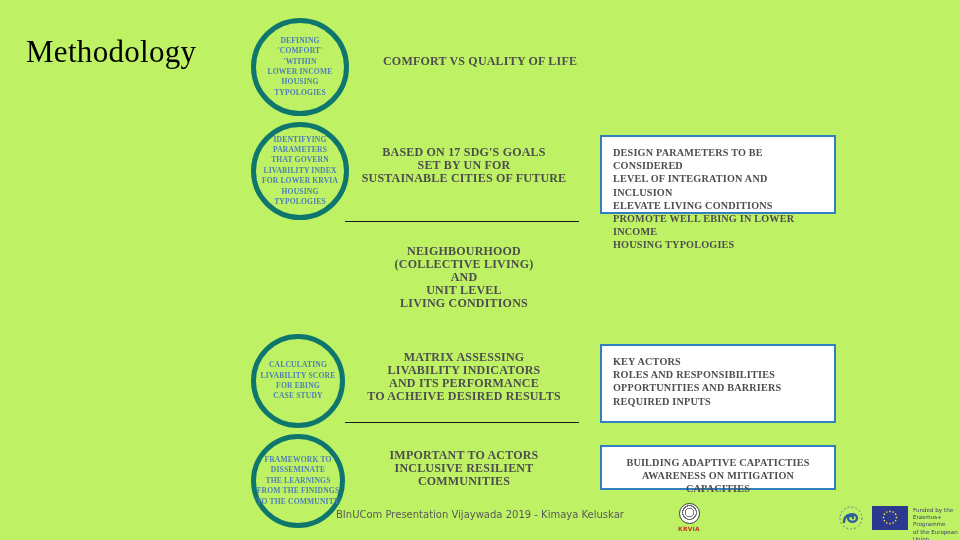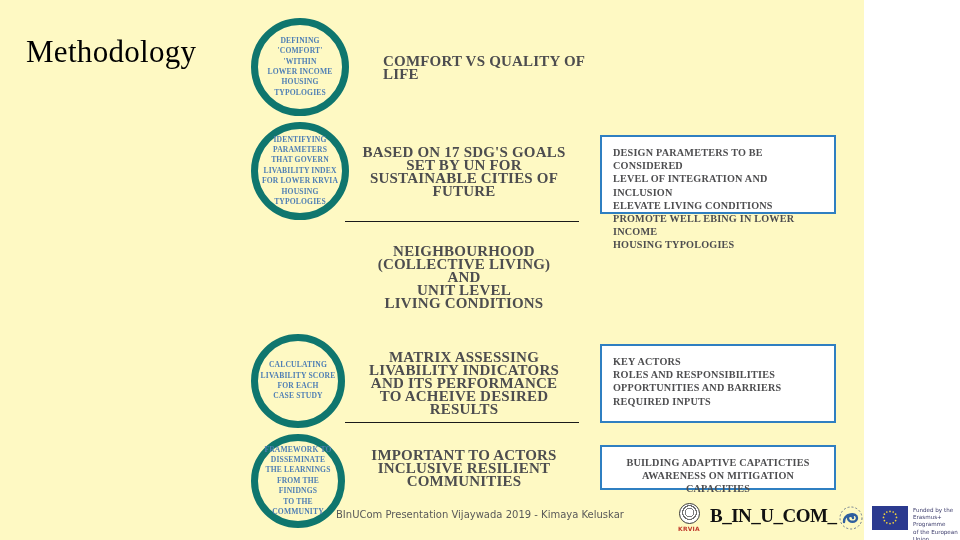--- a/index.html
+++ b/index.html
@@ -10,42 +10,42 @@
   body {
     width: 960px;
     height: 540px;
     overflow: hidden;
     font-family: "Liberation Serif", serif;
     position: relative;
   }
   .slide {
     position: absolute;
     left: 0; top: 0;
-    width: 864px;
+    width: 960px;
     height: 540px;
-    background: #fef9c3;
+    background: #bef264;
   }
 
   
   .slide-title {
     position: absolute;
     left: 26px;
     top: 34px;
     font-family: "Liberation Serif", serif;
     font-size: 31px;
     color: #000000;
     letter-spacing: 0.3px;
     white-space: nowrap;
   }
 
   
   .circle {
     position: absolute;
     border-radius: 50%;
-    border: 7px solid #0f766e;
+    border: 5px solid #0f766e;
     box-sizing: border-box;
     display: flex;
     align-items: center;
     justify-content: center;
     background: transparent;
   }
   .circle-text {
     font-family: "Liberation Serif", serif;
     font-weight: bold;
     font-size: 7.6px;
@@ -55,21 +55,21 @@
     letter-spacing: 0.15px;
     width: 112px;
     white-space: pre-line;
   }
 
   
   .mid-text {
     position: absolute;
     font-family: "Liberation Serif", serif;
     font-weight: bold;
-    font-size: 15px;
+    font-size: 12px;
     line-height: 13px;
     color: #4d4d4f;
     text-align: center;
     letter-spacing: 0.2px;
     white-space: pre-line;
   }
   .mid-text.left-align {
     text-align: left;
   }
 
@@ -228,21 +228,21 @@
 
   <div class="mid-text" style="left:350px; top:245px; width:228px;">NEIGHBOURHOOD
 (COLLECTIVE LIVING)
 AND
 UNIT LEVEL
 LIVING CONDITIONS</div>
 
   <div class="circle" style="left:251px; top:334px; width:94px; height:94px;">
     <div class="circle-text">CALCULATING
 LIVABILITY SCORE
-FOR EACH
+FOR EBING
 CASE STUDY</div>
   </div>
   <div class="mid-text" style="left:350px; top:351px; width:228px;">MATRIX  ASSESSING
 LIVABILITY INDICATORS
 AND ITS PERFORMANCE
 TO ACHEIVE DESIRED RESULTS</div>
   <div class="divider" style="left:345px; top:422px; width:234px;"></div>
   <div class="box" style="left:600px; top:344px; width:236px; height:79px;">
     <div class="box-text">KEY ACTORS
 ROLES AND RESPONSIBILITIES
@@ -267,21 +267,20 @@
 
   <div class="footer-caption">BInUCom Presentation Vijaywada 2019 - Kimaya Keluskar</div>
 
   <div class="footer-logos">
 
     <div class="krvia-logo">
       <div class="krvia-seal"></div>
       <div class="krvia-word">KRVIA</div>
     </div>
 
-    <div class="binucom-word">B_IN_U_COM_</div>
 
     <div class="swirl-logo">
       <svg width="24" height="24" viewBox="0 0 24 24">
         <circle cx="12" cy="12" r="11" fill="none" stroke="#6b7a8f" stroke-width="1" stroke-dasharray="2 2"></circle>
         <path d="M5 16 C5 7, 18 6, 18 12 C18 17, 9 17, 9 12 C9 9, 14 9, 14 12" fill="none" stroke="#2f5f9e" stroke-width="2.4" stroke-linecap="round"></path>
       </svg>
     </div>
 
     <div class="eu-flag">
       <svg class="eu-stars" width="36" height="24" viewBox="0 0 36 24">

